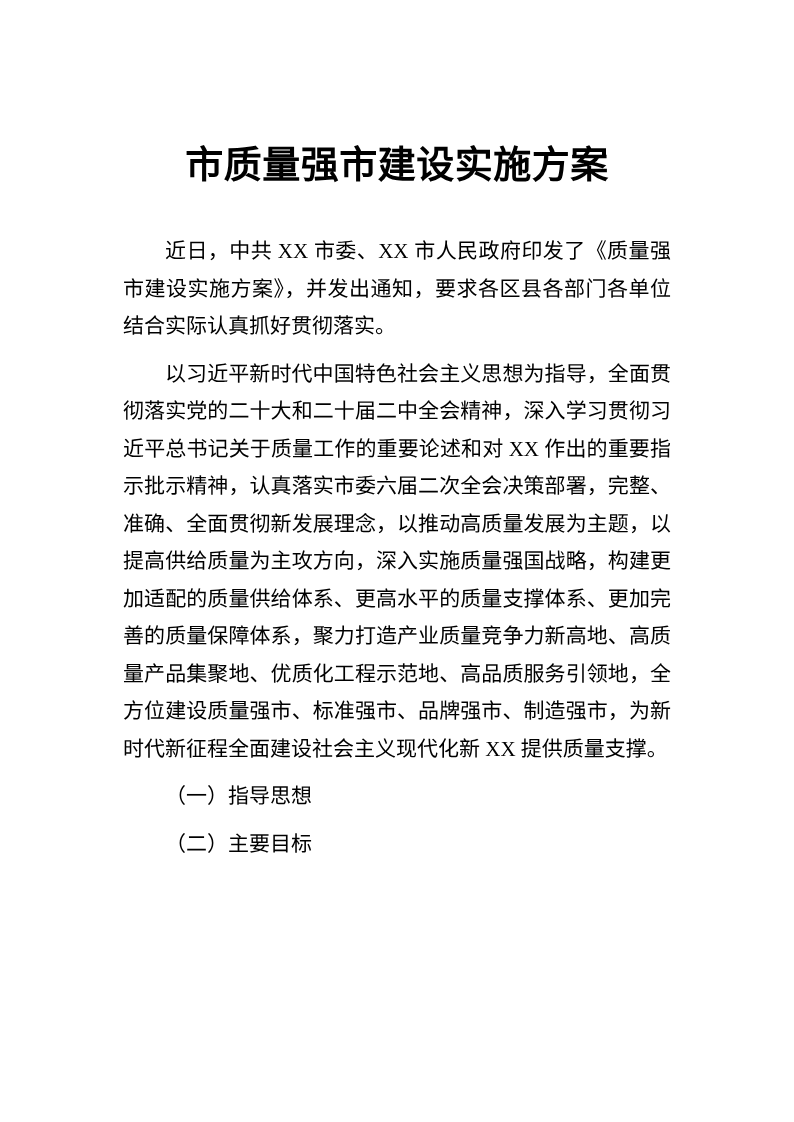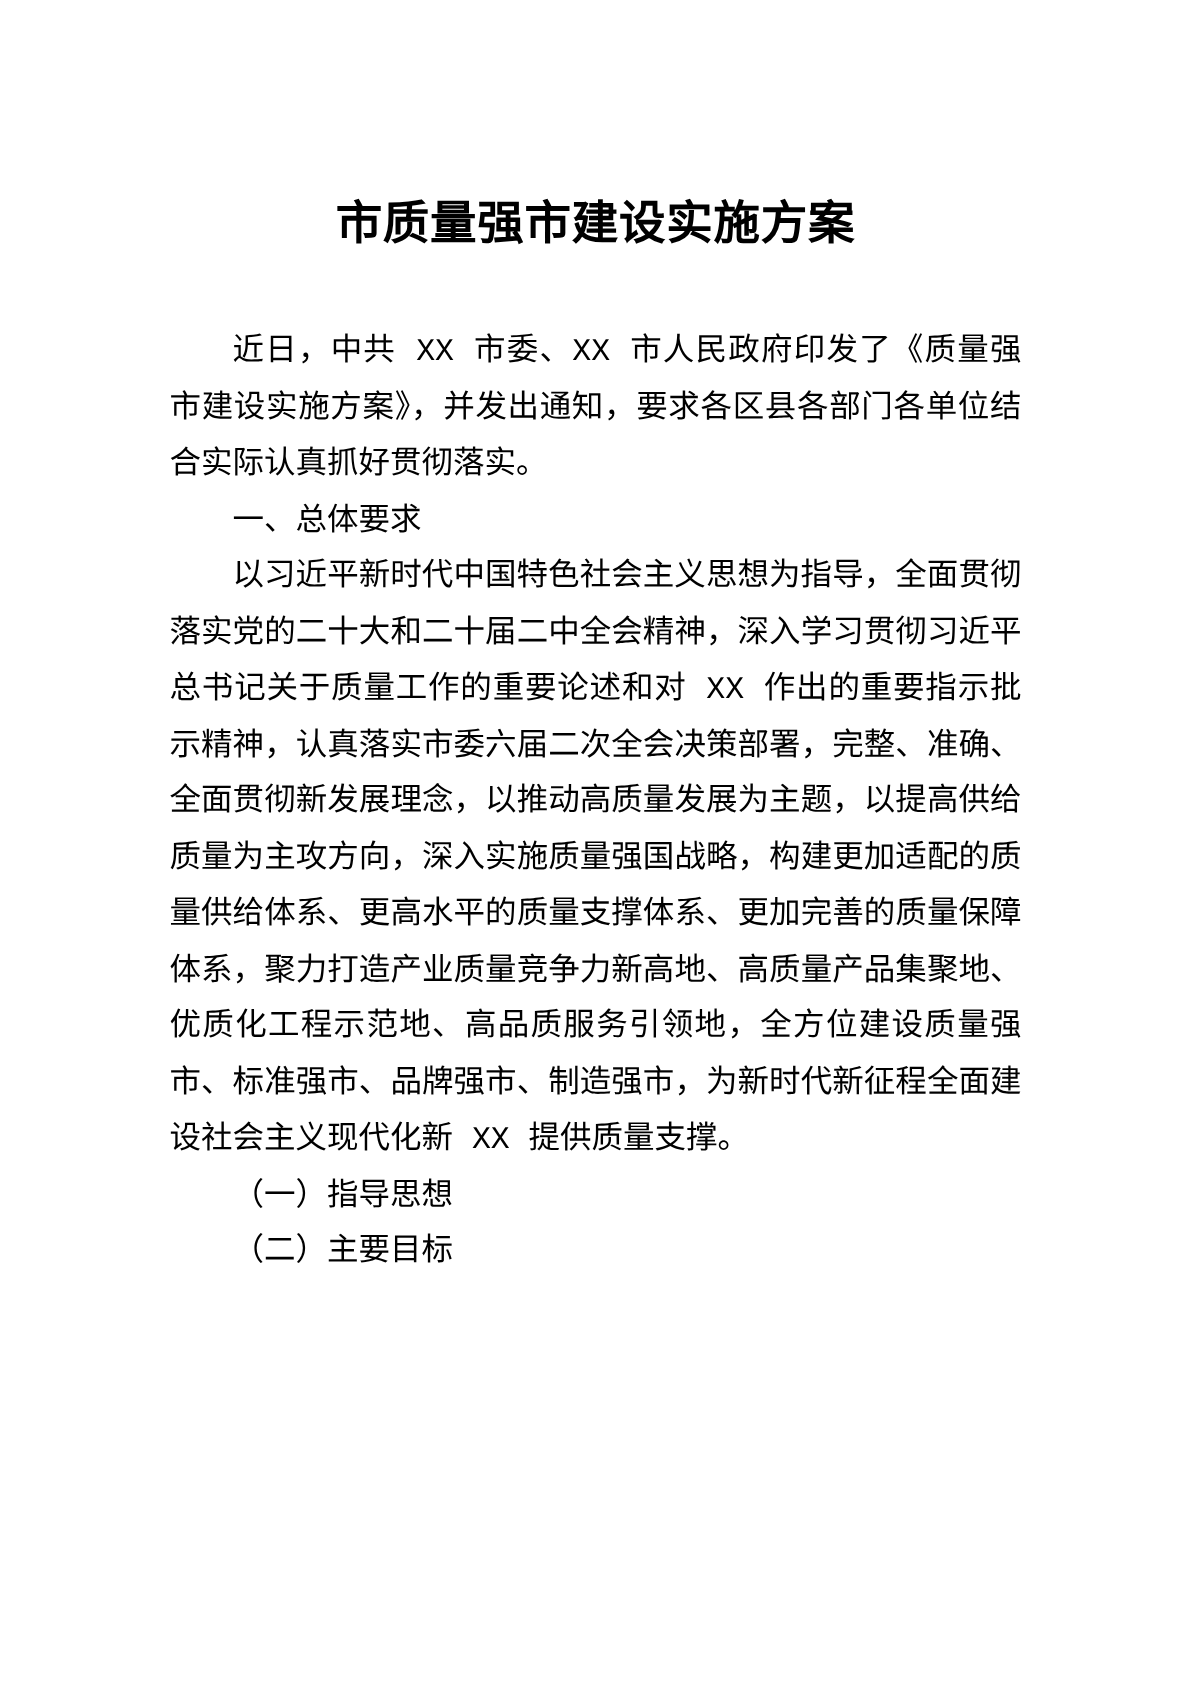--- a/index.html
+++ b/index.html
@@ -16,53 +16,52 @@
     color: #000000;
   }
   .page {
     box-sizing: border-box;
     width: 794px;
     height: 1122px;
     background: #ffffff;
     padding: 125px 113px 0 113px;
   }
   .doc-title {
-    margin: 0 0 44px 0;
-    font-size: 31px;
+    margin: 16px 0 44px 0;
+    font-size: 38px;
     line-height: 48px;
     font-weight: bold;
     text-align: center;
     letter-spacing: 0.5px;
     font-family: "Liberation Serif", "DejaVu Serif", serif;
   }
   .doc-body p {
-    margin: 0;
+    margin: 10px;
     font-size: 21px;
     line-height: 37.5px;
     text-align: justify;
     text-justify: inter-ideograph;
     text-indent: 2em;
     word-break: break-all;
-    font-family: Liberation Mono, monospace;
+    font-family: Liberation Serif, serif;
   }
 </style>
 </head>
 <body>
 
 <div class="page">
 
   <h1 class="doc-title">市质量强市建设实施方案</h1>
 
   <div class="doc-body">
 
     <p>近日，中共 XX 市委、XX 市人民政府印发了《质量强市建设实施方案》，并发出通知，要求各区县各部门各单位结合实际认真抓好贯彻落实。</p>
 
 
 
-    <p>一、总体要求</p>
 
     <p>以习近平新时代中国特色社会主义思想为指导，全面贯彻落实党的二十大和二十届二中全会精神，深入学习贯彻习近平总书记关于质量工作的重要论述和对 XX 作出的重要指示批示精神，认真落实市委六届二次全会决策部署，完整、准确、全面贯彻新发展理念，以推动高质量发展为主题，以提高供给质量为主攻方向，深入实施质量强国战略，构建更加适配的质量供给体系、更高水平的质量支撑体系、更加完善的质量保障体系，聚力打造产业质量竞争力新高地、高质量产品集聚地、优质化工程示范地、高品质服务引领地，全方位建设质量强市、标准强市、品牌强市、制造强市，为新时代新征程全面建设社会主义现代化新 XX 提供质量支撑。</p>
 
     <p>（一）指导思想</p>
 
     <p>（二）主要目标</p>
 
   </div>
 </div>
 

